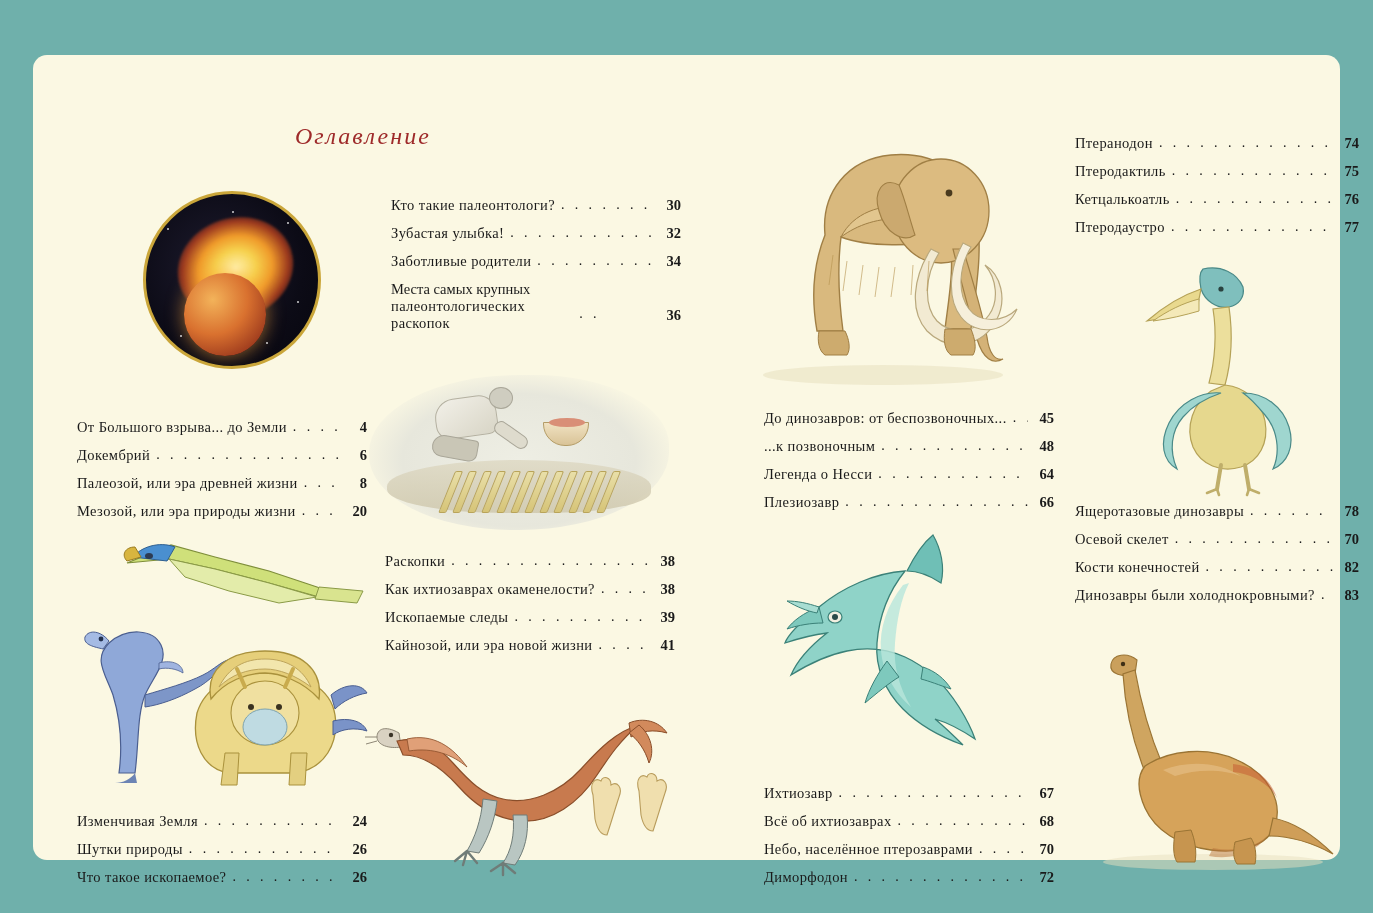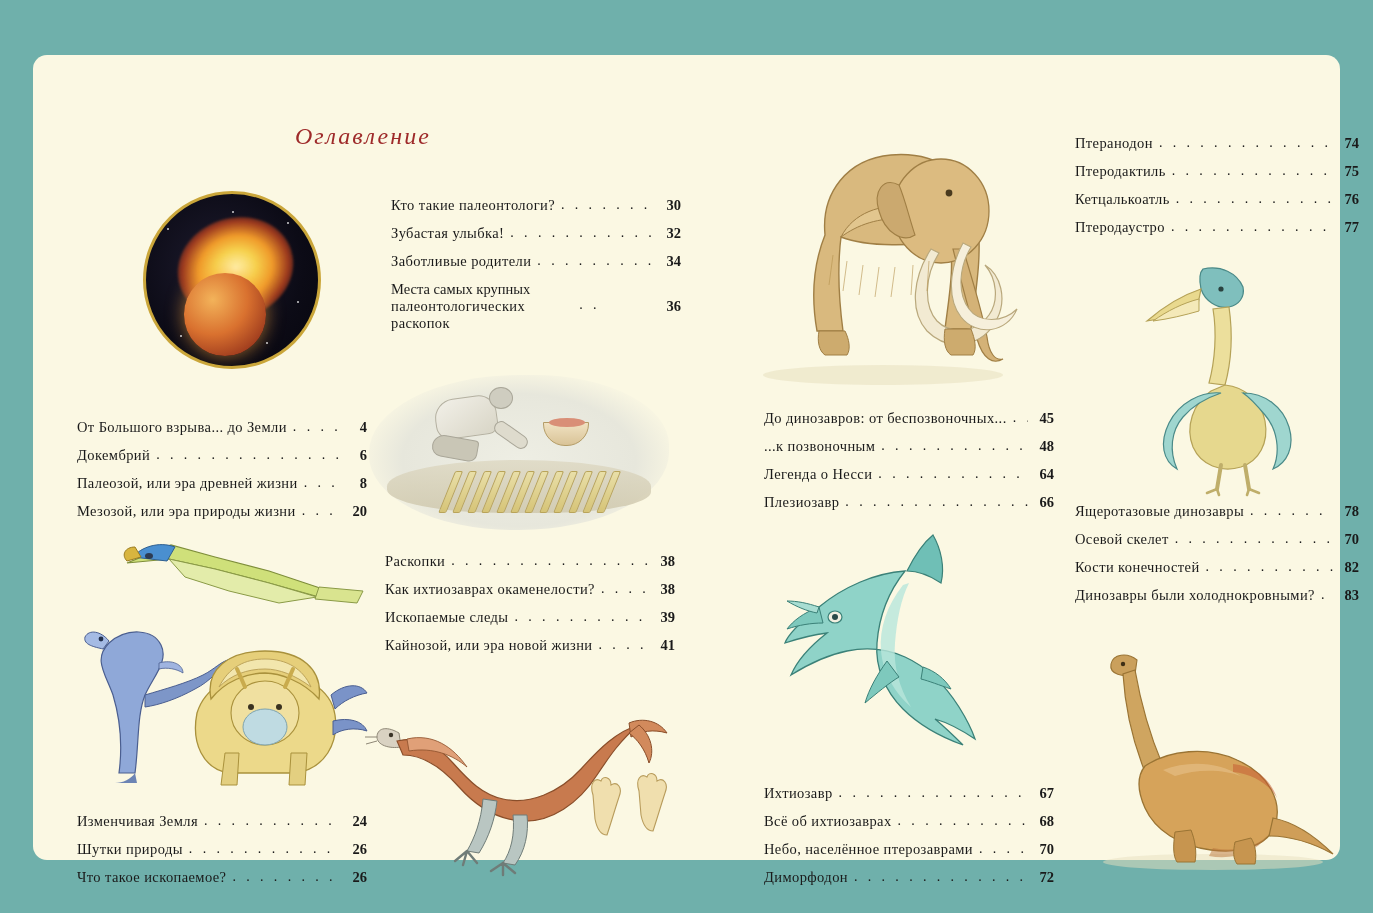--- a/index.html
+++ b/index.html
@@ -65,21 +65,21 @@
     text-align: right;
     font-weight: bold;
   }
   .toc-row.two-line {
     display: block;
     white-space: normal;
   }
   .toc-row.two-line .l1 { display: block; }
   .toc-row.two-line .l2 {
     display: flex;
-    align-items: flex-start;
+    align-items: center;
     gap: 48px;
   }
 
   
   #block-paleo   { left: 352px; top: 142px; width: 290px; margin-left: 6px; }
   #block-earth   { left: 44px;  top: 348px; width: 290px; margin-top: 16px; }
   #block-digs    { left: 352px; top: 498px; width: 290px; }
   #block-changes { left: 44px;  top: 758px; width: 290px; }
   #block-pre     { left: 731px; top: 355px; width: 290px; }
   #block-ichtyo  { left: 731px; top: 730px; width: 290px; }

